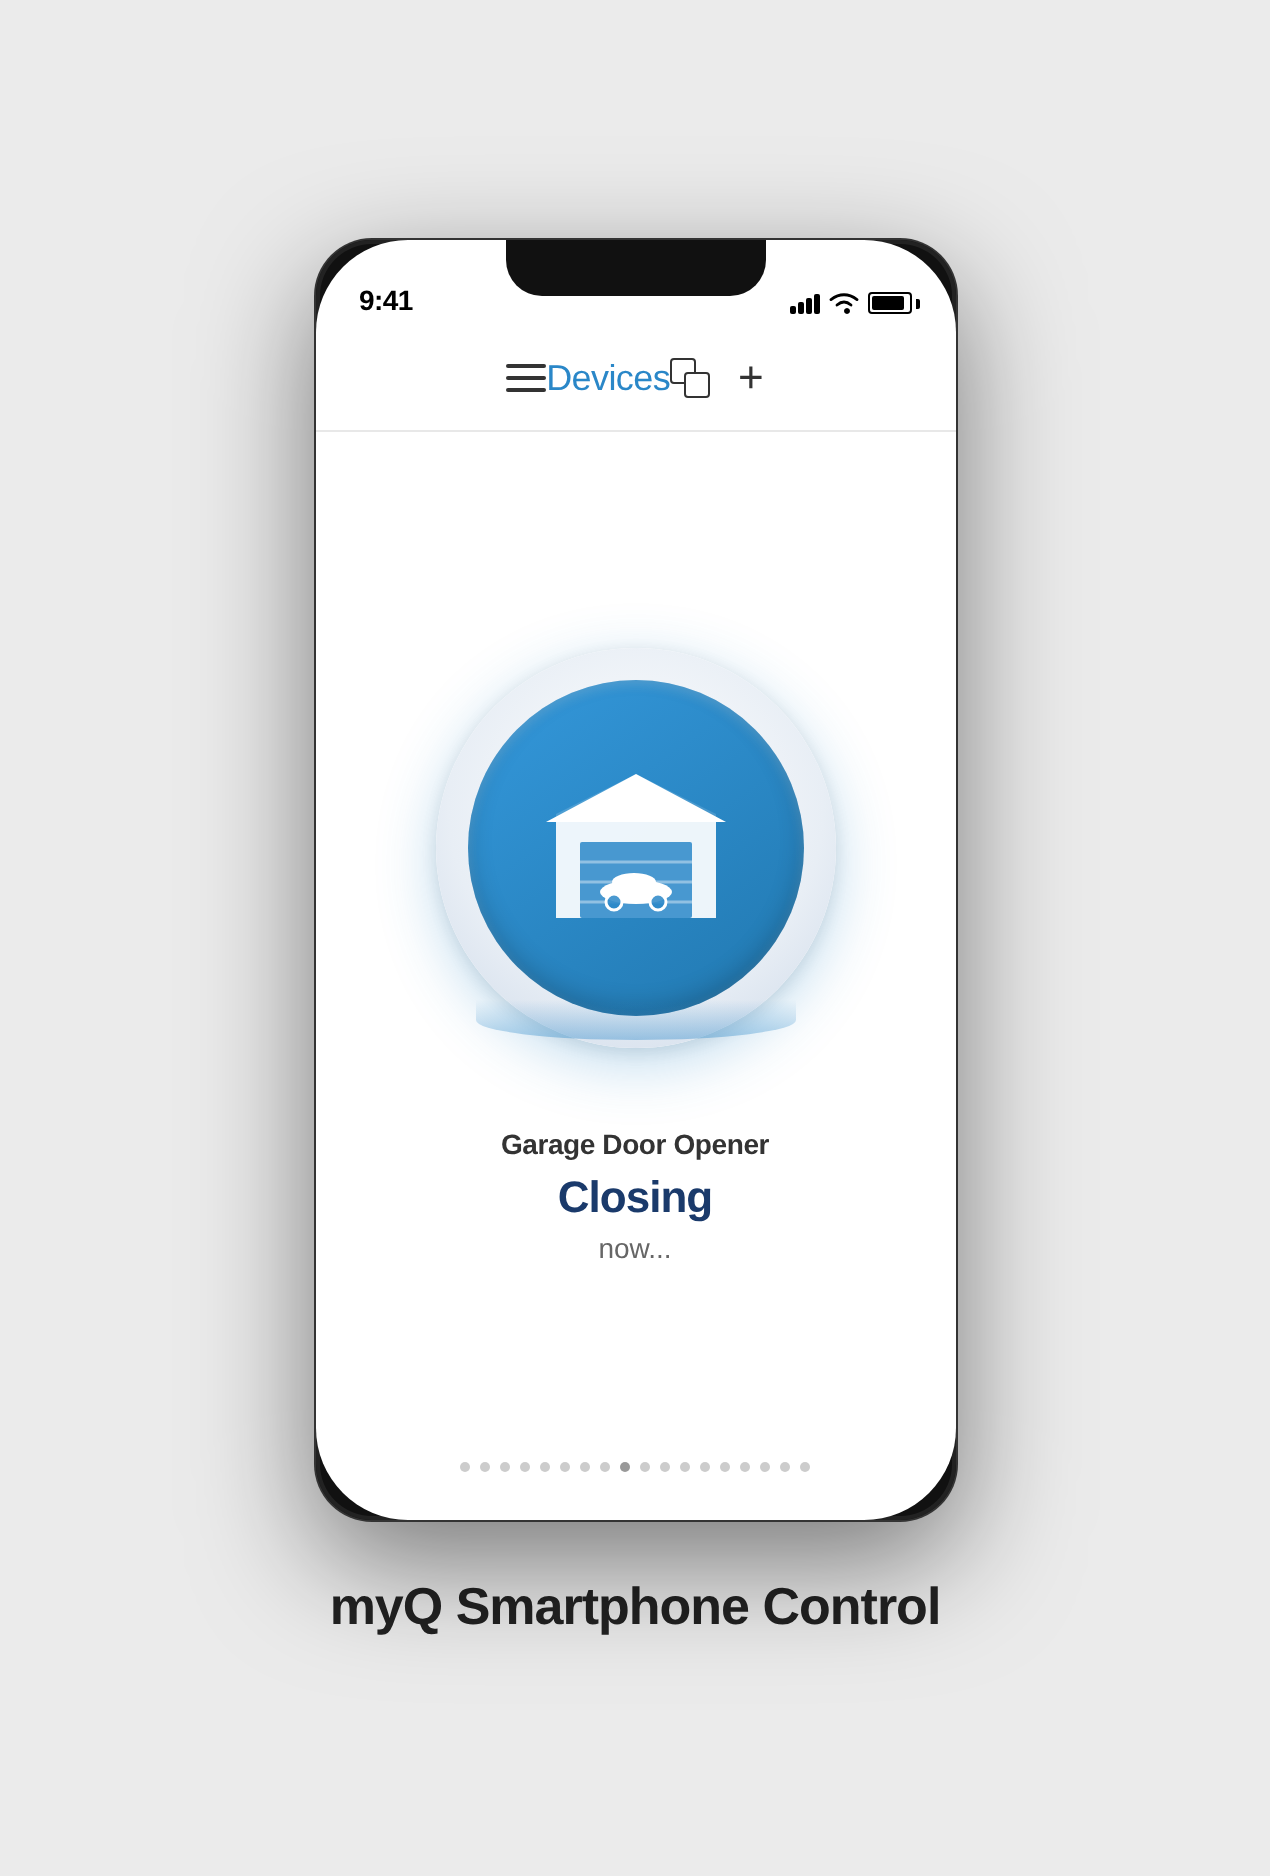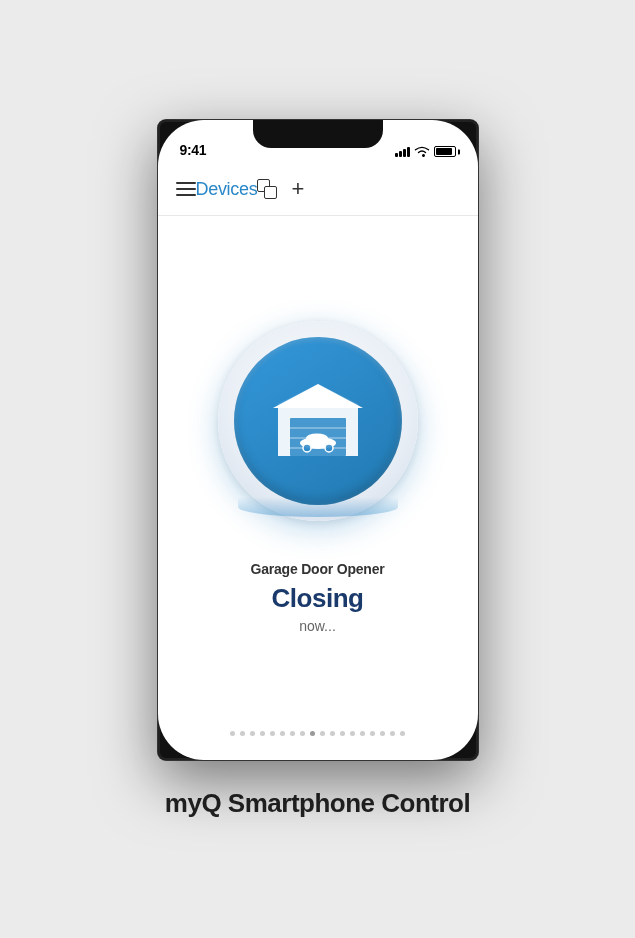--- a/index.html
+++ b/index.html
@@ -24,21 +24,21 @@
       width: 100%;
       height: 100%;
       background: #ebebeb;
     }
 
     
     .phone-frame {
       width: 320px;
       height: 640px;
       background: #111;
-      border-radius: 8px;
+      border-radius: 28px;
       position: relative;
       box-shadow:
         0 0 0 1px #333,
         0 20px 60px rgba(0,0,0,0.5),
         inset 0 0 0 2px #222;
       overflow: hidden;
     }
 
     
     .phone-frame::before {
@@ -154,21 +154,21 @@
       height: 100%;
       width: 90%;
       border-radius: 1px;
     }
 
     
     .nav-bar {
       height: 52px;
       display: flex;
       align-items: center;
-      justify-content: flex-start;
+      justify-content: center;
       padding: 0 18px;
       border-bottom: 1px solid #e8e8e8;
       flex-shrink: 0;
     }
 
     .nav-menu-icon {
       display: flex;
       flex-direction: column;
       gap: 4px;
       cursor: pointer;
@@ -254,21 +254,21 @@
       font-size: 14px;
       font-weight: 600;
       color: #333;
       text-align: center;
       margin-bottom: 6px;
       letter-spacing: -0.2px;
       margin-top: 16px;
     }
 
     .device-status {
-      font-size: 26px;
+      font-size: 22px;
       font-weight: 700;
       color: #1a3a6b;
       text-align: center;
       letter-spacing: -0.5px;
       margin-bottom: 4px;
     }
 
     .device-substatus {
       font-size: 14px;
       color: #666;

